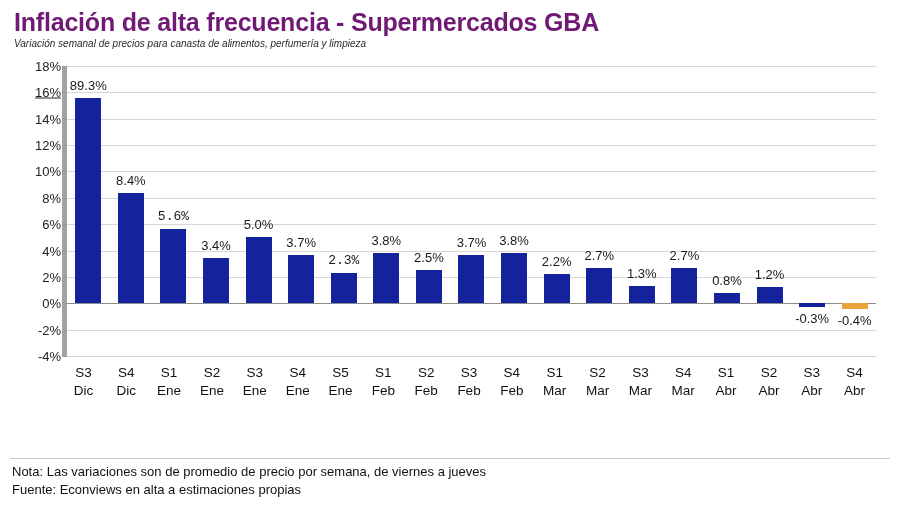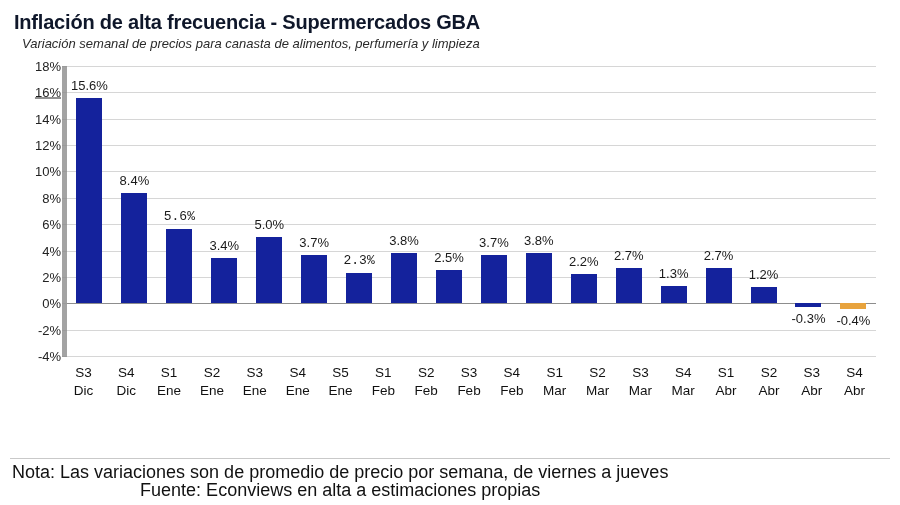--- a/index.html
+++ b/index.html
@@ -15,32 +15,32 @@
     overflow: hidden;
   }
   .page {
     position: relative;
     width: 900px;
     height: 505px;
     box-sizing: border-box;
     padding: 8px 10px 4px 10px;
   }
   .title {
-    font-size: 20px;
+    font-size: 25px;
     font-weight: bold;
-    color: #0f172a;
+    color: #701a75;
     letter-spacing: -0.2px;
     line-height: 24px;
     margin: 2px 0 0 4px;
   }
   .subtitle {
-    font-size: 13px;
+    font-size: 10px;
     font-style: italic;
     color: #2a2a2a;
-    margin: 1px 0 0 12px;
+    margin: 1px 0 0 4px;
     line-height: 17px;
   }
   .chart-area {
     position: relative;
     margin-top: 6px;
     width: 880px;
     height: 390px;
   }
   .plot {
     position: absolute;
@@ -122,24 +122,23 @@
     flex: 1 1 0;
     text-align: center;
     font-size: 13.5px;
     color: #111;
     line-height: 18px;
   }
   .footnotes {
     position: absolute;
     left: 12px;
     bottom: 6px;
-    font-size: 18px;
+    font-size: 13px;
     color: #111;
     line-height: 18px;
-    text-align: center;
   }
   .divider {
     position: absolute;
     left: 10px;
     right: 10px;
     bottom: 46px;
     border-top: 1px solid #c9c9c9;
   }
 </style>
 </head>
@@ -186,21 +185,21 @@
             <div class="gridline" style="top: 263.636px;"></div>
             <div class="ytickmark" style="top: 263.636px;"></div>
             <div class="ytick" style="top: 263.636px;">-2%</div>
             <div class="gridline" style="top: 290px;"></div>
             <div class="ytickmark" style="top: 290px;"></div>
             <div class="ytick" style="top: 290px;">-4%</div>
           </div>
         <div class="bars" id="bars">
             <div class="bar-slot">
               <div class="bar pos" style="top: 31.6364px; height: 205.636px;"></div>
-              <div class="bar-label" style="top: 11.6364px;">15.6%</div>
+              <div class="bar-label" style="top: 11.6364px;">89.3%</div>
             </div>
             <div class="bar-slot">
               <div class="bar pos" style="top: 126.545px; height: 110.727px;"></div>
               <div class="bar-label" style="top: 106.545px;">8.4%</div>
             </div>
             <div class="bar-slot">
               <div class="bar pos" style="top: 163.455px; height: 73.8182px;"></div>
               <div class="bar-label" style="top: 143.455px; font-family: Liberation Mono, monospace;">5.6%</div>
             </div>
             <div class="bar-slot">
@@ -243,20 +242,24 @@
               <div class="bar pos" style="top: 201.682px; height: 35.5909px;"></div>
               <div class="bar-label" style="top: 181.682px;">2.7%</div>
             </div>
             <div class="bar-slot">
               <div class="bar pos" style="top: 220.136px; height: 17.1364px;"></div>
               <div class="bar-label" style="top: 200.136px;">1.3%</div>
             </div>
             <div class="bar-slot">
               <div class="bar pos" style="top: 201.682px; height: 35.5909px;"></div>
               <div class="bar-label" style="top: 181.682px;">2.7%</div>
+            </div>
+            <div class="bar-slot">
+              <div class="bar pos" style="top: 226.727px; height: 10.5455px;"></div>
+              <div class="bar-label" style="top: 206.727px;">0.8%</div>
             </div>
             <div class="bar-slot">
               <div class="bar pos" style="top: 221.455px; height: 15.8182px;"></div>
               <div class="bar-label" style="top: 201.455px;">1.2%</div>
             </div>
             <div class="bar-slot">
               <div class="bar neg dark" style="top: 237.273px; height: 3.95455px;"></div>
               <div class="bar-label" style="top: 245.227px;">-0.3%</div>
             </div>
             <div class="bar-slot">

